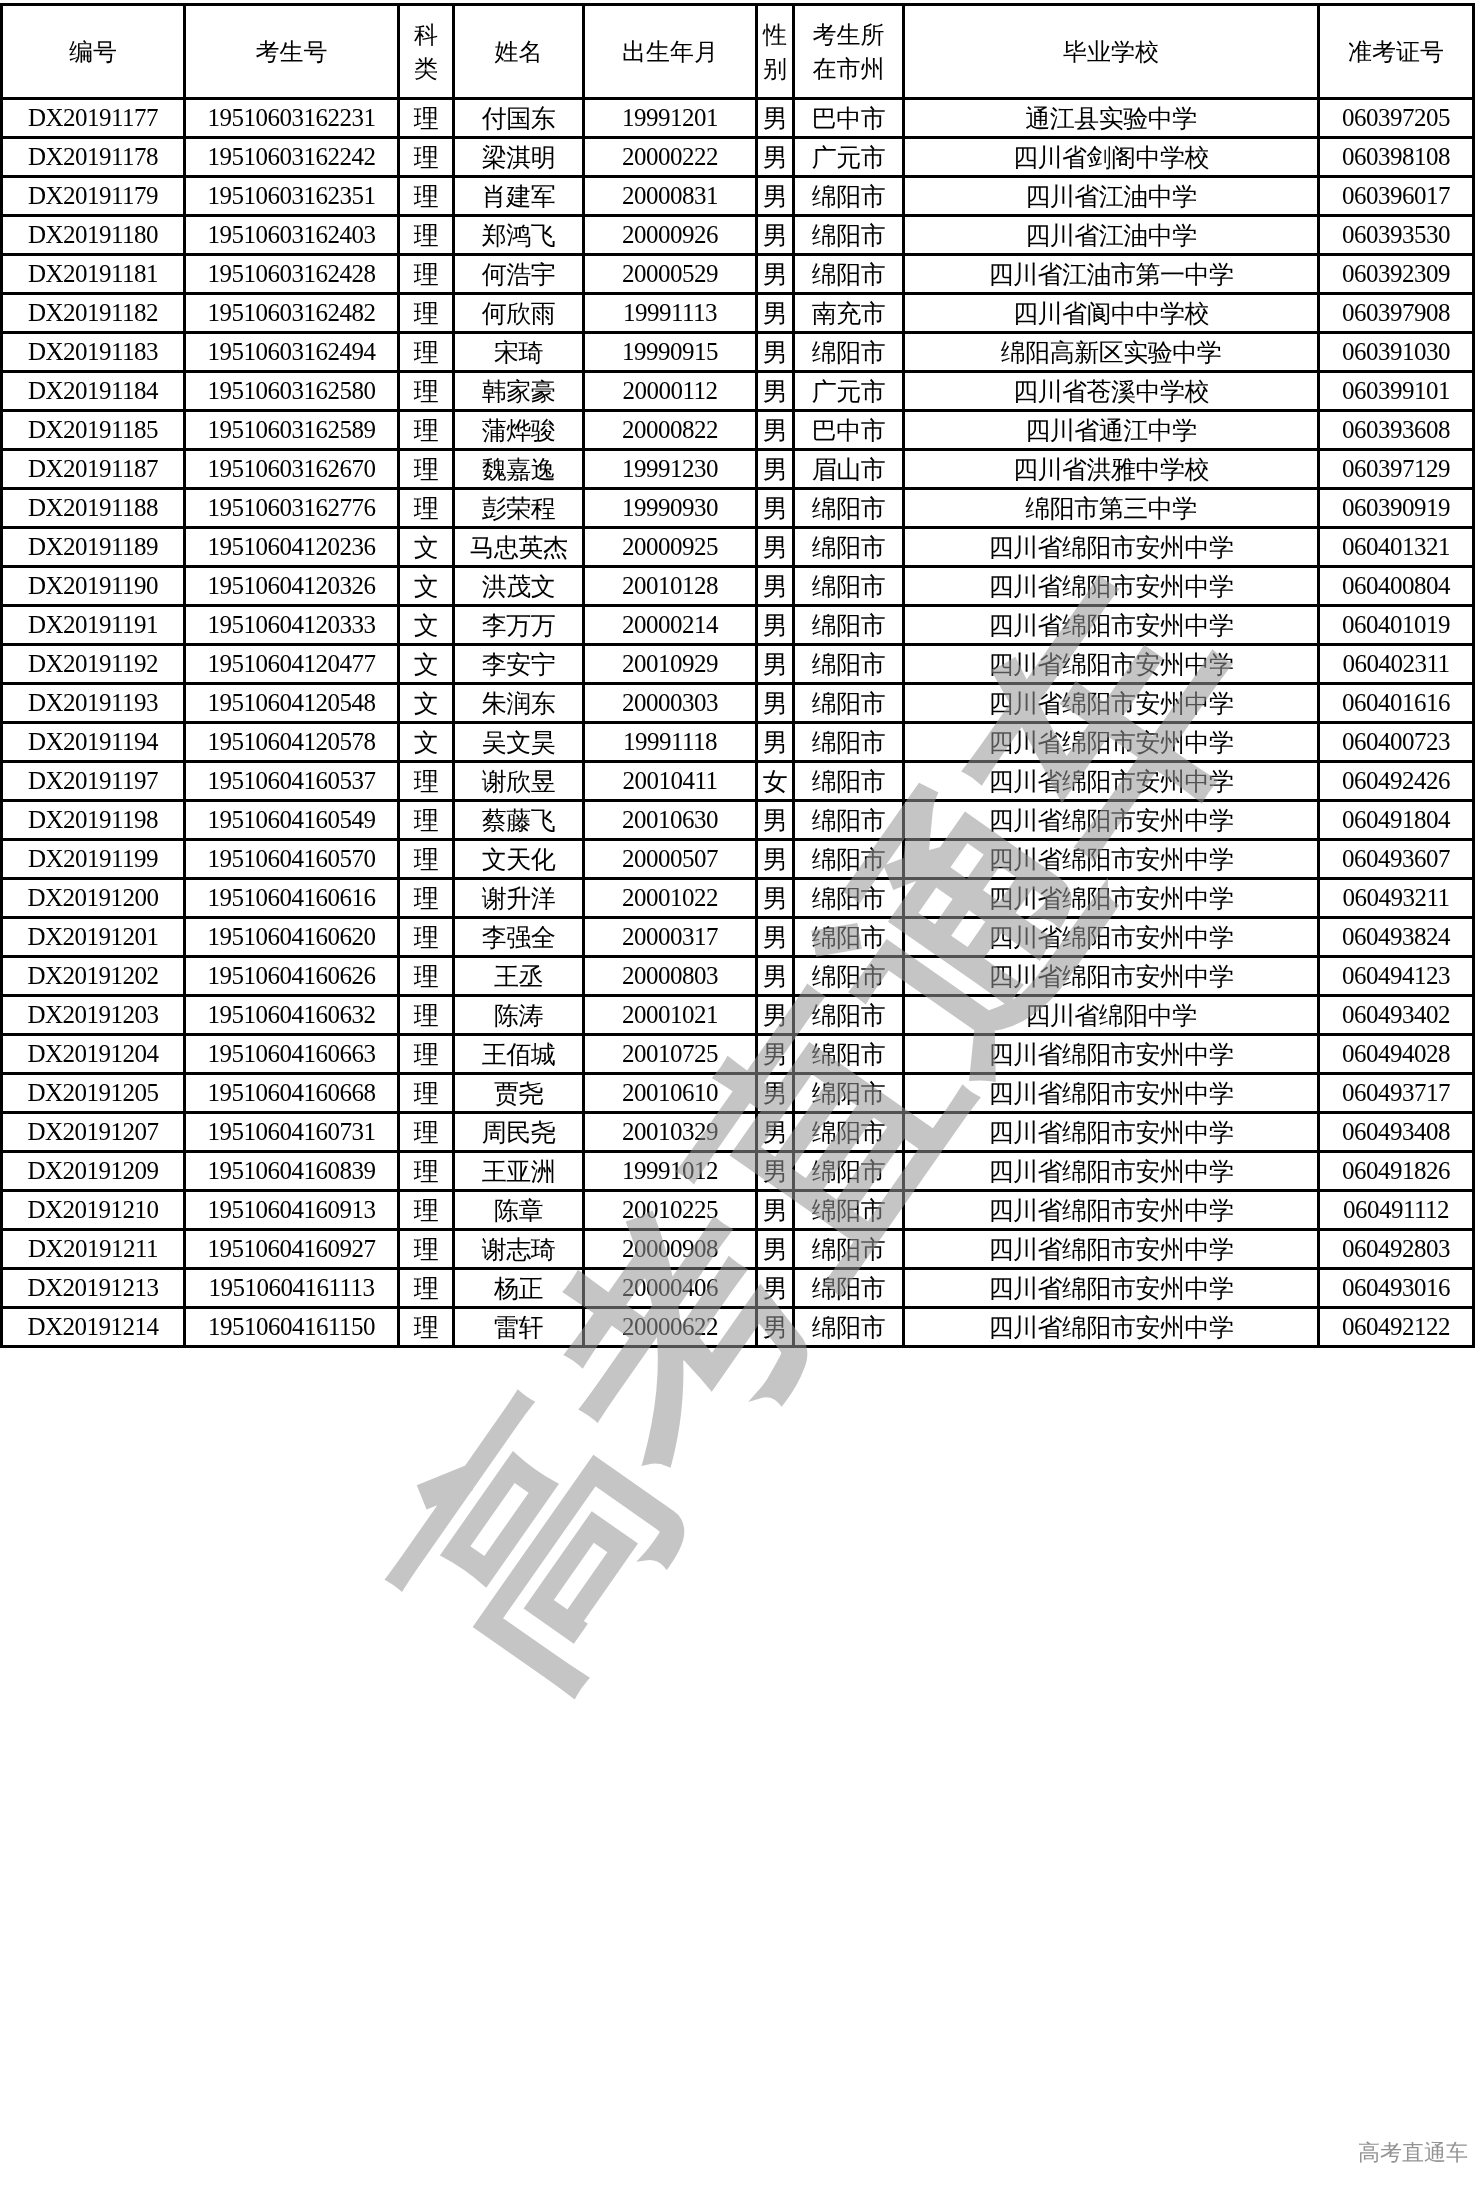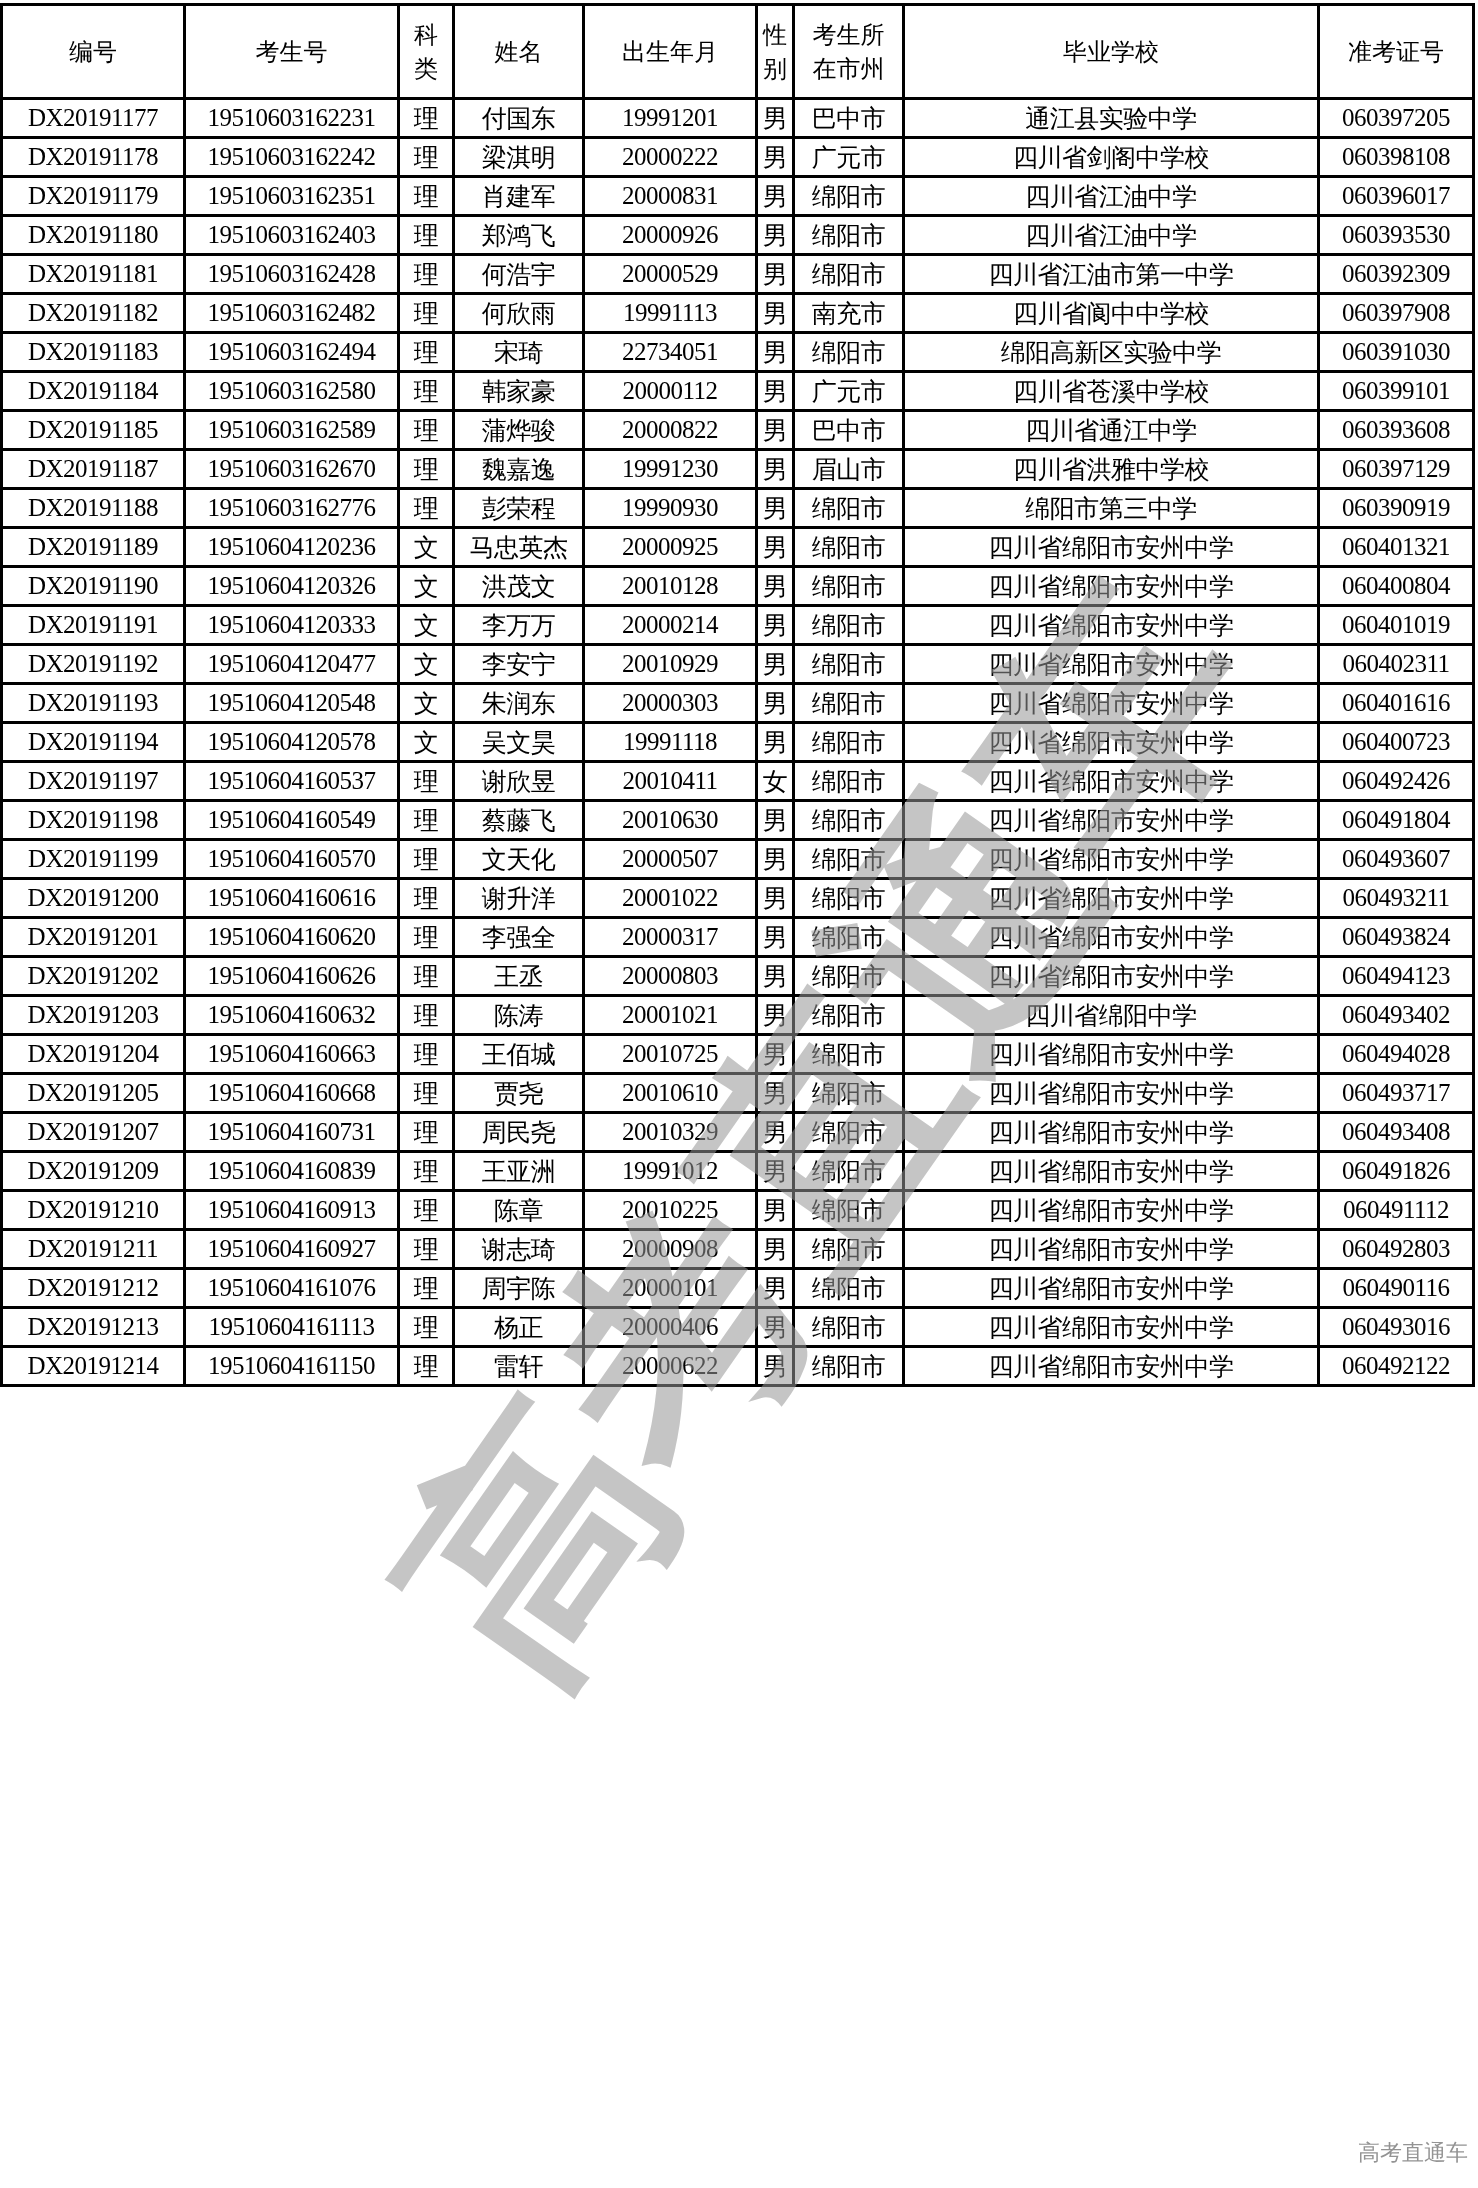--- a/index.html
+++ b/index.html
@@ -161,21 +161,21 @@
           <td class="cjk">男</td>
           <td class="cjk">南充市</td>
           <td class="cjk school">四川省阆中中学校</td>
           <td>060397908</td>
         </tr>
         <tr>
           <td>DX20191183</td>
           <td>19510603162494</td>
           <td class="cjk">理</td>
           <td class="cjk">宋琦</td>
-          <td>22734051</td>
+          <td>19990915</td>
           <td class="cjk">男</td>
           <td class="cjk">绵阳市</td>
           <td class="cjk school">绵阳高新区实验中学</td>
           <td>060391030</td>
         </tr>
         <tr>
           <td>DX20191184</td>
           <td>19510603162580</td>
           <td class="cjk">理</td>
           <td class="cjk">韩家豪</td>
@@ -419,31 +419,20 @@
         <tr>
           <td>DX20191211</td>
           <td>19510604160927</td>
           <td class="cjk">理</td>
           <td class="cjk">谢志琦</td>
           <td>20000908</td>
           <td class="cjk">男</td>
           <td class="cjk">绵阳市</td>
           <td class="cjk school">四川省绵阳市安州中学</td>
           <td>060492803</td>
-        </tr>
-        <tr>
-          <td>DX20191212</td>
-          <td>19510604161076</td>
-          <td class="cjk">理</td>
-          <td class="cjk">周宇陈</td>
-          <td>20000101</td>
-          <td class="cjk">男</td>
-          <td class="cjk">绵阳市</td>
-          <td class="cjk school">四川省绵阳市安州中学</td>
-          <td>060490116</td>
         </tr>
         <tr>
           <td>DX20191213</td>
           <td>19510604161113</td>
           <td class="cjk">理</td>
           <td class="cjk">杨正</td>
           <td>20000406</td>
           <td class="cjk">男</td>
           <td class="cjk">绵阳市</td>
           <td class="cjk school">四川省绵阳市安州中学</td>

